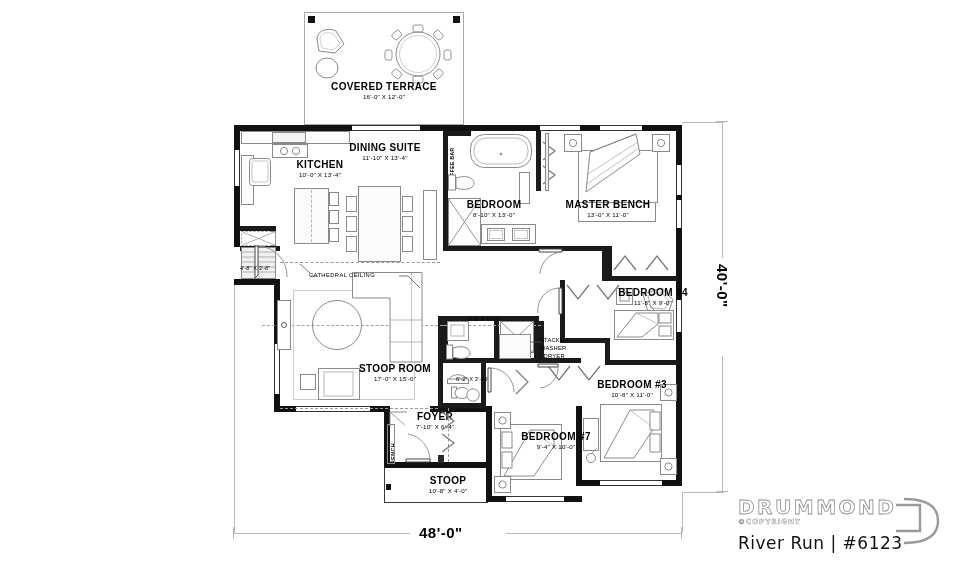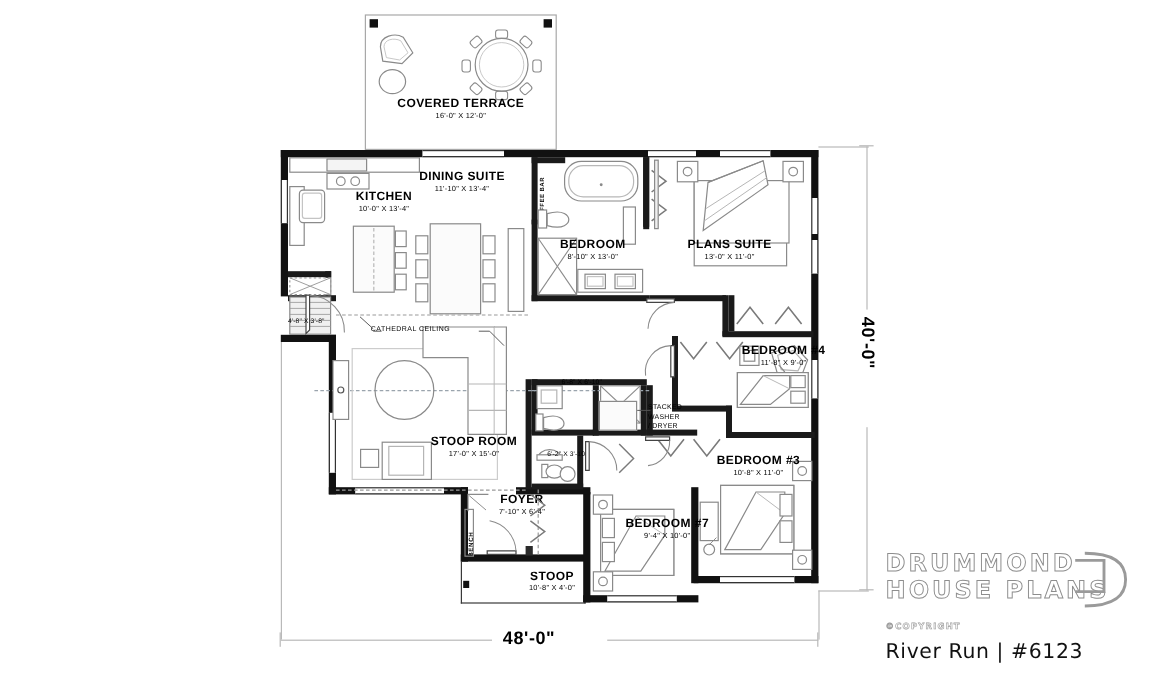--- a/index.html
+++ b/index.html
@@ -149,21 +149,21 @@
   }
   .logo-l1 { font-size: 20px; }
   .logo-l2 { font-size: 20px; margin-top: 2px; }
   .logo-copy {
     font-family: "DejaVu Sans", sans-serif;
     font-size: 7px;
     font-weight: bold;
     letter-spacing: 1px;
     color: #ffffff;
     -webkit-text-stroke: 0.5px #9a9a9a;
-    margin-top: 17px;
+    margin-top: 1px;
   }
   .logo-title {
     font-family: "DejaVu Sans", sans-serif;
     font-size: 17px;
     font-weight: normal;
     color: #111;
     letter-spacing: 0.5px;
     margin-top: 7px;
   }
   .logo-mark {
@@ -395,21 +395,21 @@
   <svg class="abs" style="left:564px; top:134px;" width="18" height="18" viewBox="0 0 18 18">
     <rect x="0.5" y="0.5" width="17" height="17" fill="#fff" stroke="#8a8a8a"></rect>
     <circle cx="9" cy="9" r="3.6" fill="none" stroke="#8a8a8a"></circle>
   </svg>
   <svg class="abs" style="left:652px; top:134px;" width="18" height="18" viewBox="0 0 18 18">
     <rect x="0.5" y="0.5" width="17" height="17" fill="#fff" stroke="#8a8a8a"></rect>
     <circle cx="9" cy="9" r="3.6" fill="none" stroke="#8a8a8a"></circle>
   </svg>
 
   <div class="abs room-label" style="left:548px; top:200px; width:120px;">
-    <span class="rname">PLANS SUITE</span>
+    <span class="rname">MASTER BENCH</span>
     <span class="rdim">13'-0" X 11'-0"</span>
   </div>
 
   <svg class="abs" style="left:538px; top:248px;" width="30" height="28" viewBox="0 0 30 28">
     <path d="M1 1 L1 4 L24 4 L24 1 Z" fill="#fff" stroke="#444"></path>
     <path d="M24 4 A 23 23 0 0 0 2 26" fill="none" stroke="#8a8a8a" stroke-width="0.9"></path>
   </svg>
 
   <svg class="abs" style="left:612px; top:250px;" width="66" height="24" viewBox="0 0 66 24">
     <path d="M2 20 L13 6 L24 20" fill="none" stroke="#7a7a7a" stroke-width="1.3"></path>
@@ -598,21 +598,21 @@
   <svg class="abs" style="left:404px; top:430px;" width="36" height="34" viewBox="0 0 36 34">
     <path d="M2 32 L2 29 L26 29 L26 32 Z" fill="#fff" stroke="#444"></path>
     <path d="M26 29 A 27 27 0 0 0 4 4" fill="none" stroke="#8a8a8a" stroke-width="0.9"></path>
   </svg>
   <svg class="abs" style="left:440px; top:410px;" width="22" height="46" viewBox="0 0 22 46">
     <path d="M2 2 L14 11 L2 20" fill="none" stroke="#7a7a7a" stroke-width="1.2"></path>
     <path d="M2 24 L14 33 L2 42" fill="none" stroke="#7a7a7a" stroke-width="1.2"></path>
   </svg>
   <div class="abs wall-thin" style="left:438px; top:455px; width:6px; height:8px;"></div>
 
-  <div class="abs room-label" style="left:398px; top:476px; width:124px;">
+  <div class="abs room-label" style="left:386px; top:476px; width:124px;">
     <span class="rname">STOOP</span>
     <span class="rdim">10'-8" X 4'-0"</span>
   </div>
 
   <div class="abs dimline-v" style="left:234px; top:285px; height:248px;"></div>
   <div class="abs dimline-v" style="left:682px; top:492px; height:41px;"></div>
   <div class="abs dimline-h" style="left:234px; top:533px; width:176px;"></div>
   <div class="abs dimline-h" style="left:506px; top:533px; width:176px;"></div>
   <div class="abs dim-text-h" style="left:419px; top:524px;">48'-0"</div>
   <div class="abs dim-tick" style="left:233px; top:527px; width:1px; height:12px;"></div>
@@ -625,18 +625,17 @@
   <div class="abs dim-text-v" style="left:714px; top:264px;">40'-0"</div>
   <div class="abs dim-tick" style="left:716px; top:121px; width:12px; height:1px;"></div>
   <div class="abs dim-tick" style="left:716px; top:491px; width:12px; height:1px;"></div>
 
   <div id="logo-block">
     <svg class="logo-mark" viewBox="0 0 56 50">
       <path d="M10 8 L34 8 L34 34 L10 34" fill="none" stroke="#9a9a9a" stroke-width="2.4"></path>
       <path d="M18 2 C44 2, 52 12, 52 24 C52 36, 44 46, 18 46" fill="none" stroke="#9a9a9a" stroke-width="2.4"></path>
     </svg>
     <div class="logo-l1">DRUMMOND</div>
-    <div class="logo-l2">HOUSE PLANS</div>
     <div class="logo-copy">©COPYRIGHT</div>
     <div class="logo-title">River Run | #6123</div>
   </div>
 
 </div>
 
 </body></html>

